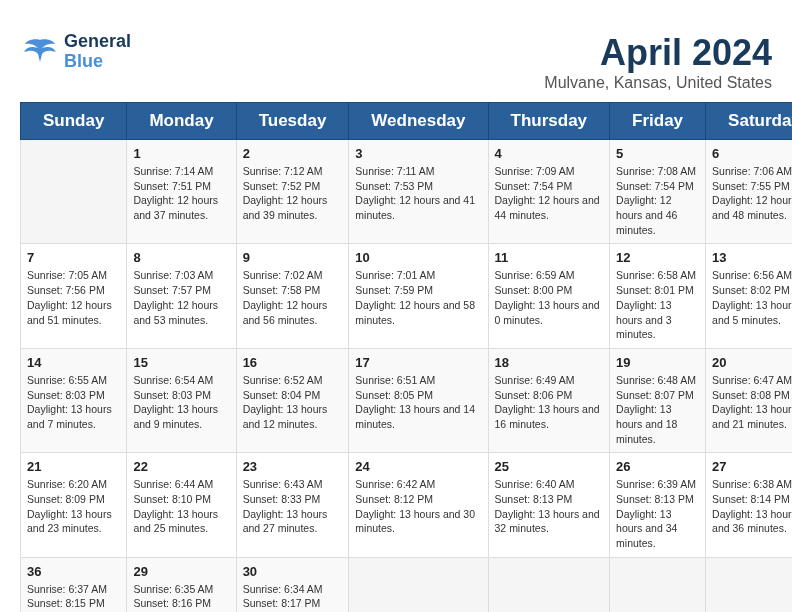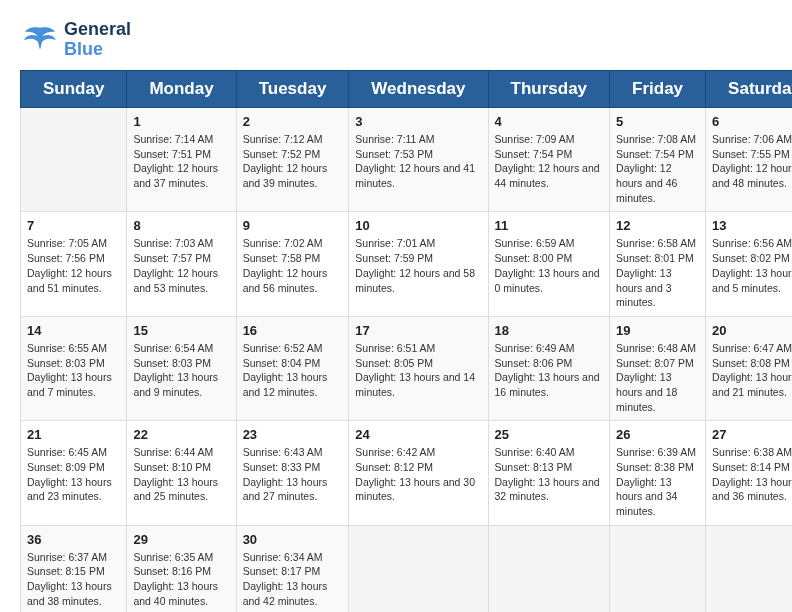--- a/index.html
+++ b/index.html
@@ -8,20 +8,21 @@
       background: #fff;
       width: 792px;
       min-height: 612px;
       padding: 20px;
     }
     .header-area {
       display: flex;
       justify-content: space-between;
       align-items: flex-start;
       margin-bottom: 10px;
+      margin-top: 12px;
     }
     .title-area {
       text-align: right;
     }
     .month-title {
       font-size: 36px;
       font-weight: bold;
       color: #1a3a5c;
     }
     .location {
@@ -105,20 +106,24 @@
 <div class="header-area">
   <div class="logo-container">
     <svg class="logo-icon" viewBox="0 0 40 40" xmlns="http://www.w3.org/2000/svg">
       <path d="M20 8 C20 8 30 5 35 12 C35 12 28 10 22 16 C22 16 32 12 36 20 C36 20 26 16 22 22 L20 30 L18 22 C14 16 4 20 4 20 C8 12 18 16 18 16 C12 10 5 12 5 12 C10 5 20 8 20 8Z" fill="#4a90d9"></path>
     </svg>
     <div class="logo-words">
       <span class="logo-general">General</span>
       <span class="logo-blue">Blue</span>
     </div>
   </div>
+  <div class="title-area">
+    <div class="month-title">April 2024</div>
+    <div class="location">Mulvane, Kansas, United States</div>
+  </div>
 </div>
 
 <table>
   <thead>
     <tr>
     <th>Sunday</th>
         <th>Monday</th>
         <th>Tuesday</th>
         <th>Wednesday</th>
         <th>Thursday</th>
@@ -250,21 +255,21 @@
         <td>
           <span class="day-num">20</span>
           <div class="day-info" style="white-space: pre-line;">Sunrise: 6:47 AM
 Sunset: 8:08 PM
 Daylight: 13 hours and 21 minutes.</div>
         </td>
       </tr>
       <tr>
         <td>
           <span class="day-num">21</span>
-          <div class="day-info" style="white-space: pre-line;">Sunrise: 6:45 AM
+          <div class="day-info" style="white-space: pre-line;">Sunrise: 6:20 AM
 Sunset: 8:09 PM
 Daylight: 13 hours and 23 minutes.</div>
         </td>
         <td>
           <span class="day-num">22</span>
           <div class="day-info" style="white-space: pre-line;">Sunrise: 6:44 AM
 Sunset: 8:10 PM
 Daylight: 13 hours and 25 minutes.</div>
         </td>
         <td>
@@ -281,21 +286,21 @@
         </td>
         <td>
           <span class="day-num">25</span>
           <div class="day-info" style="white-space: pre-line;">Sunrise: 6:40 AM
 Sunset: 8:13 PM
 Daylight: 13 hours and 32 minutes.</div>
         </td>
         <td>
           <span class="day-num">26</span>
           <div class="day-info" style="white-space: pre-line;">Sunrise: 6:39 AM
-Sunset: 8:38 PM
+Sunset: 8:13 PM
 Daylight: 13 hours and 34 minutes.</div>
         </td>
         <td>
           <span class="day-num">27</span>
           <div class="day-info" style="white-space: pre-line;">Sunrise: 6:38 AM
 Sunset: 8:14 PM
 Daylight: 13 hours and 36 minutes.</div>
         </td>
       </tr>
       <tr>

